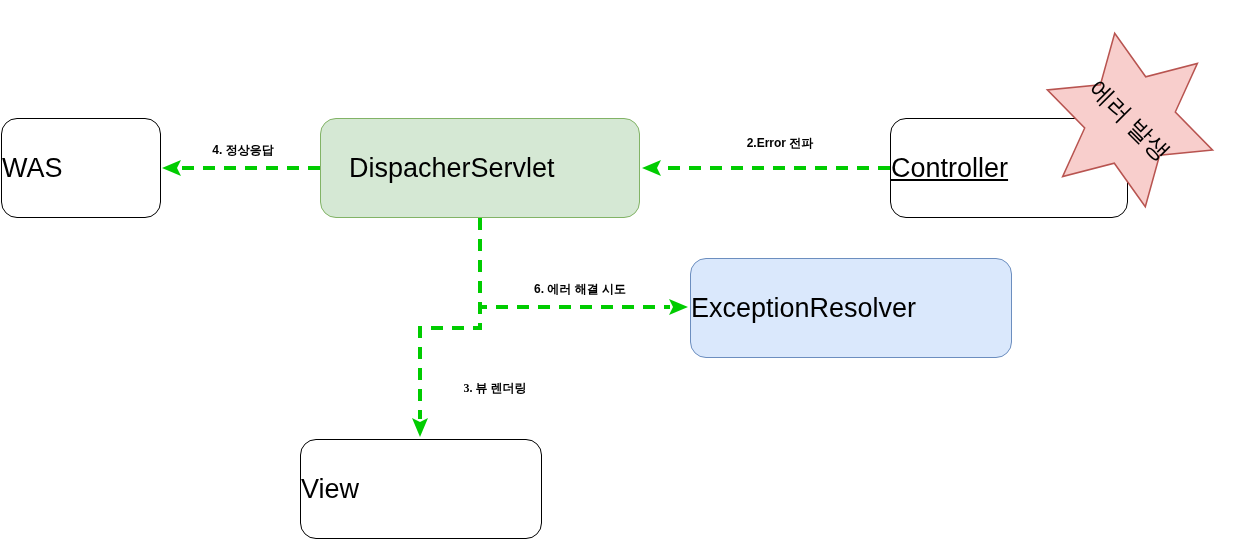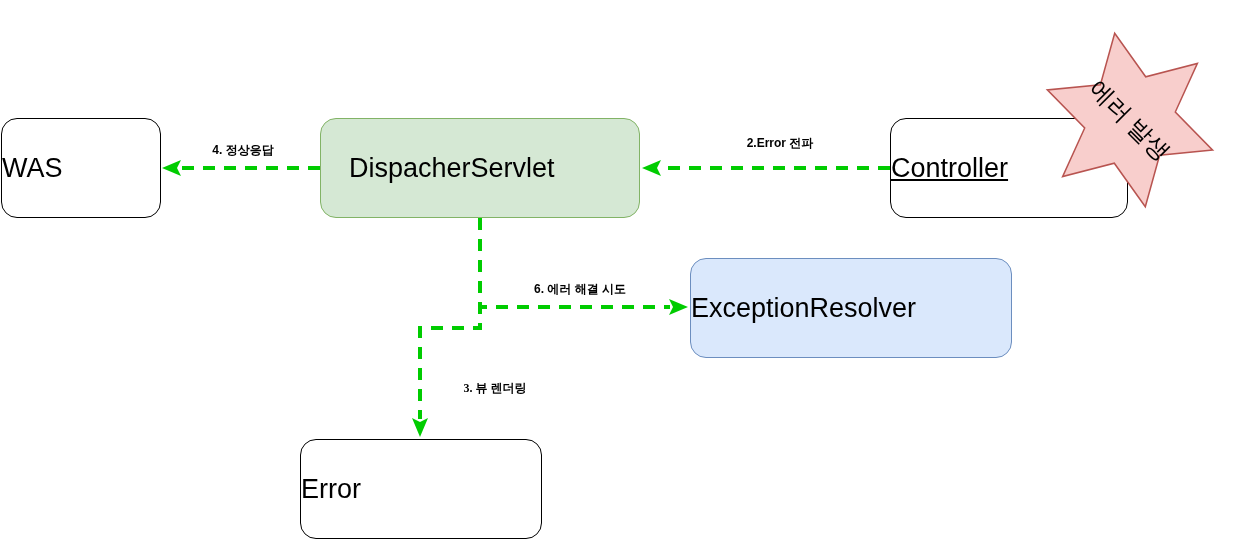--- a/index.html
+++ b/index.html
@@ -93,21 +93,21 @@
 
   <div class="node node-controller">
     <span>Controller</span>
   </div>
 
   <div class="node blue node-resolver">
     <span>ExceptionResolver</span>
   </div>
 
   <div class="node node-view">
-    <span>Error</span>
+    <span>View</span>
   </div>
 
   <svg class="overlay" viewBox="0 0 1255 540" xmlns="http://www.w3.org/2000/svg" aria-hidden="true">
 
     <path class="edge" d="M 320 168 L 180 168"></path>
     <polygon class="head" points="162,168 181,160 177,168 181,176"></polygon>
 
     <path class="edge" d="M 890 168 L 660 168"></path>
     <polygon class="head" points="642,168 661,160 657,168 661,176"></polygon>
 

